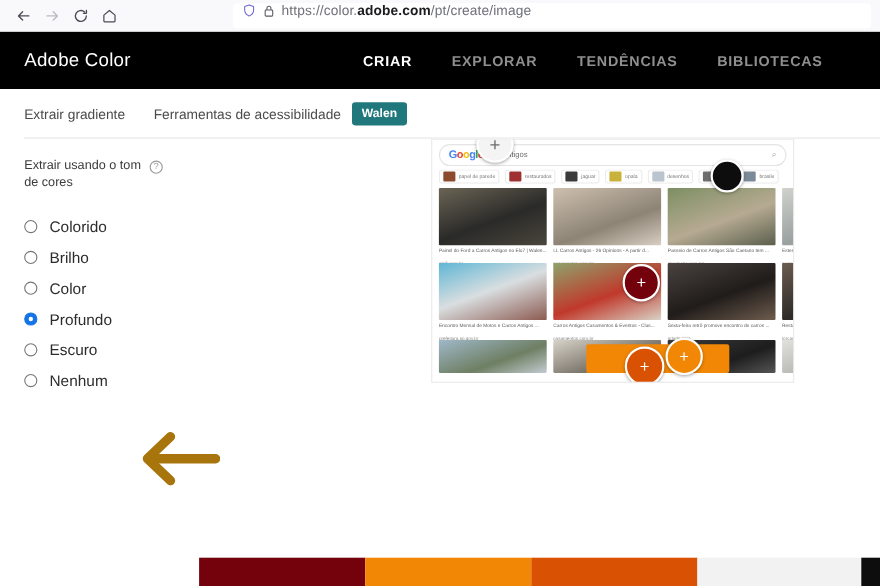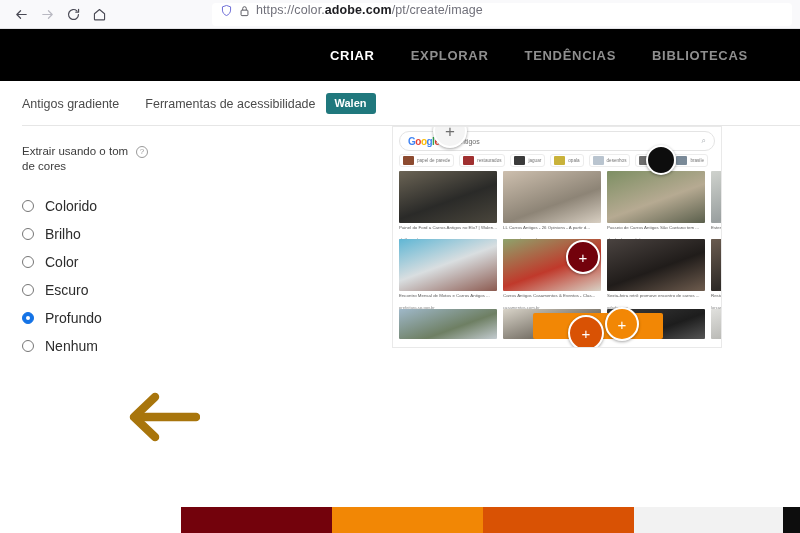--- a/index.html
+++ b/index.html
@@ -302,30 +302,31 @@
       <svg width="11" height="12" viewBox="0 0 12 14" fill="none" stroke="#5a5a62" stroke-width="1.15">
           <rect x="2" y="6" width="8" height="6.4" rx="1"></rect>
           <path d="M3.9 6V4.1a2.1 2.1 0 0 1 4.2 0V6"></path>
         </svg>
     </span>
     <span id="url-text">https://color.<b>adobe.com</b>/pt/create/image</span>
   </div>
 </div>
 
 <div id="adobe-header">
+  <div id="brand">Adobe Color</div>
   <div id="main-nav">
     <div class="nav-link active">CRIAR</div>
     <div class="nav-link">EXPLORAR</div>
     <div class="nav-link">TENDÊNCIAS</div>
     <div class="nav-link">BIBLIOTECAS</div>
   </div>
 </div>
 
 <div id="tab-strip">
-  <div class="tab">Antigos gradiente</div>
+  <div class="tab">Extrair gradiente</div>
   <div class="tab">Ferramentas de acessibilidade</div>
   <div id="badge-novo">Walen</div>
 </div>
 
 <div id="content">
 
   <div id="options-panel">
     <div id="options-title-row">
       <div id="options-title">Extrair usando o tom de cores</div>
       <div id="help-icon">?</div>
@@ -337,27 +338,27 @@
         <span class="radio-label">Colorido</span>
       </div>
       <div class="radio-row">
         <span class="radio-dot"></span>
         <span class="radio-label">Brilho</span>
       </div>
       <div class="radio-row">
         <span class="radio-dot"></span>
         <span class="radio-label">Color</span>
       </div>
+      <div class="radio-row selected">
+        <span class="radio-dot"></span>
+        <span class="radio-label">Profundo</span>
+      </div>
       <div class="radio-row">
         <span class="radio-dot"></span>
         <span class="radio-label">Escuro</span>
-      </div>
-      <div class="radio-row selected">
-        <span class="radio-dot"></span>
-        <span class="radio-label">Profundo</span>
       </div>
       <div class="radio-row">
         <span class="radio-dot"></span>
         <span class="radio-label">Nenhum</span>
       </div>
     </div>
   </div>
 
   <svg id="annotation-arrow" viewBox="0 0 76 58">
     <g stroke="#A8750C" stroke-width="8.5" stroke-linecap="round" stroke-linejoin="round" fill="none">

